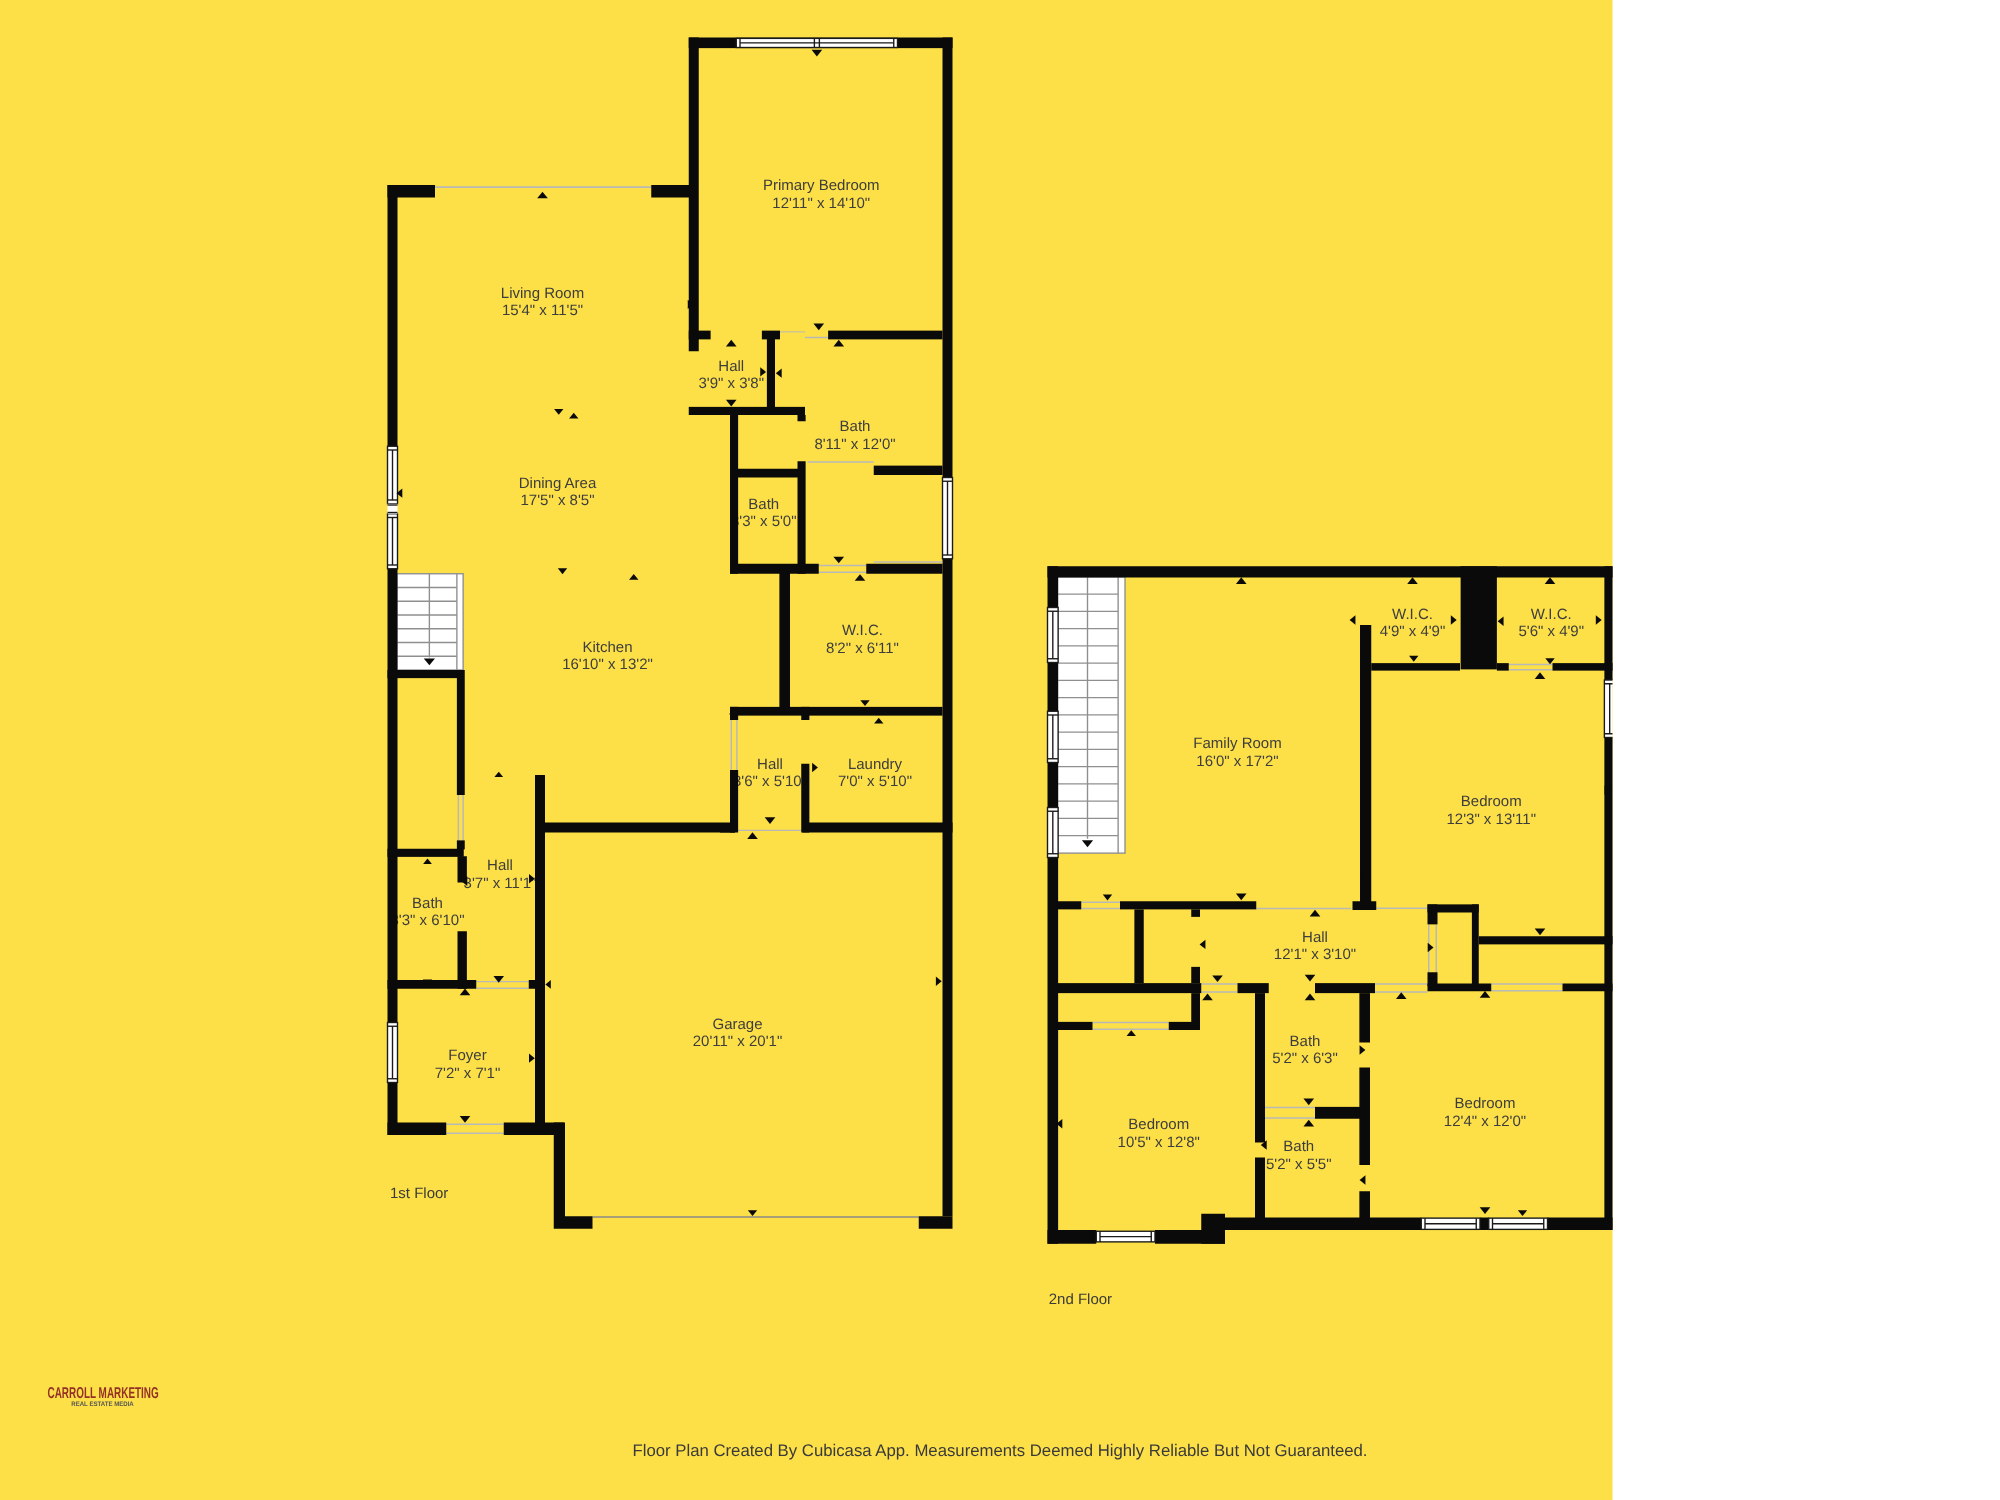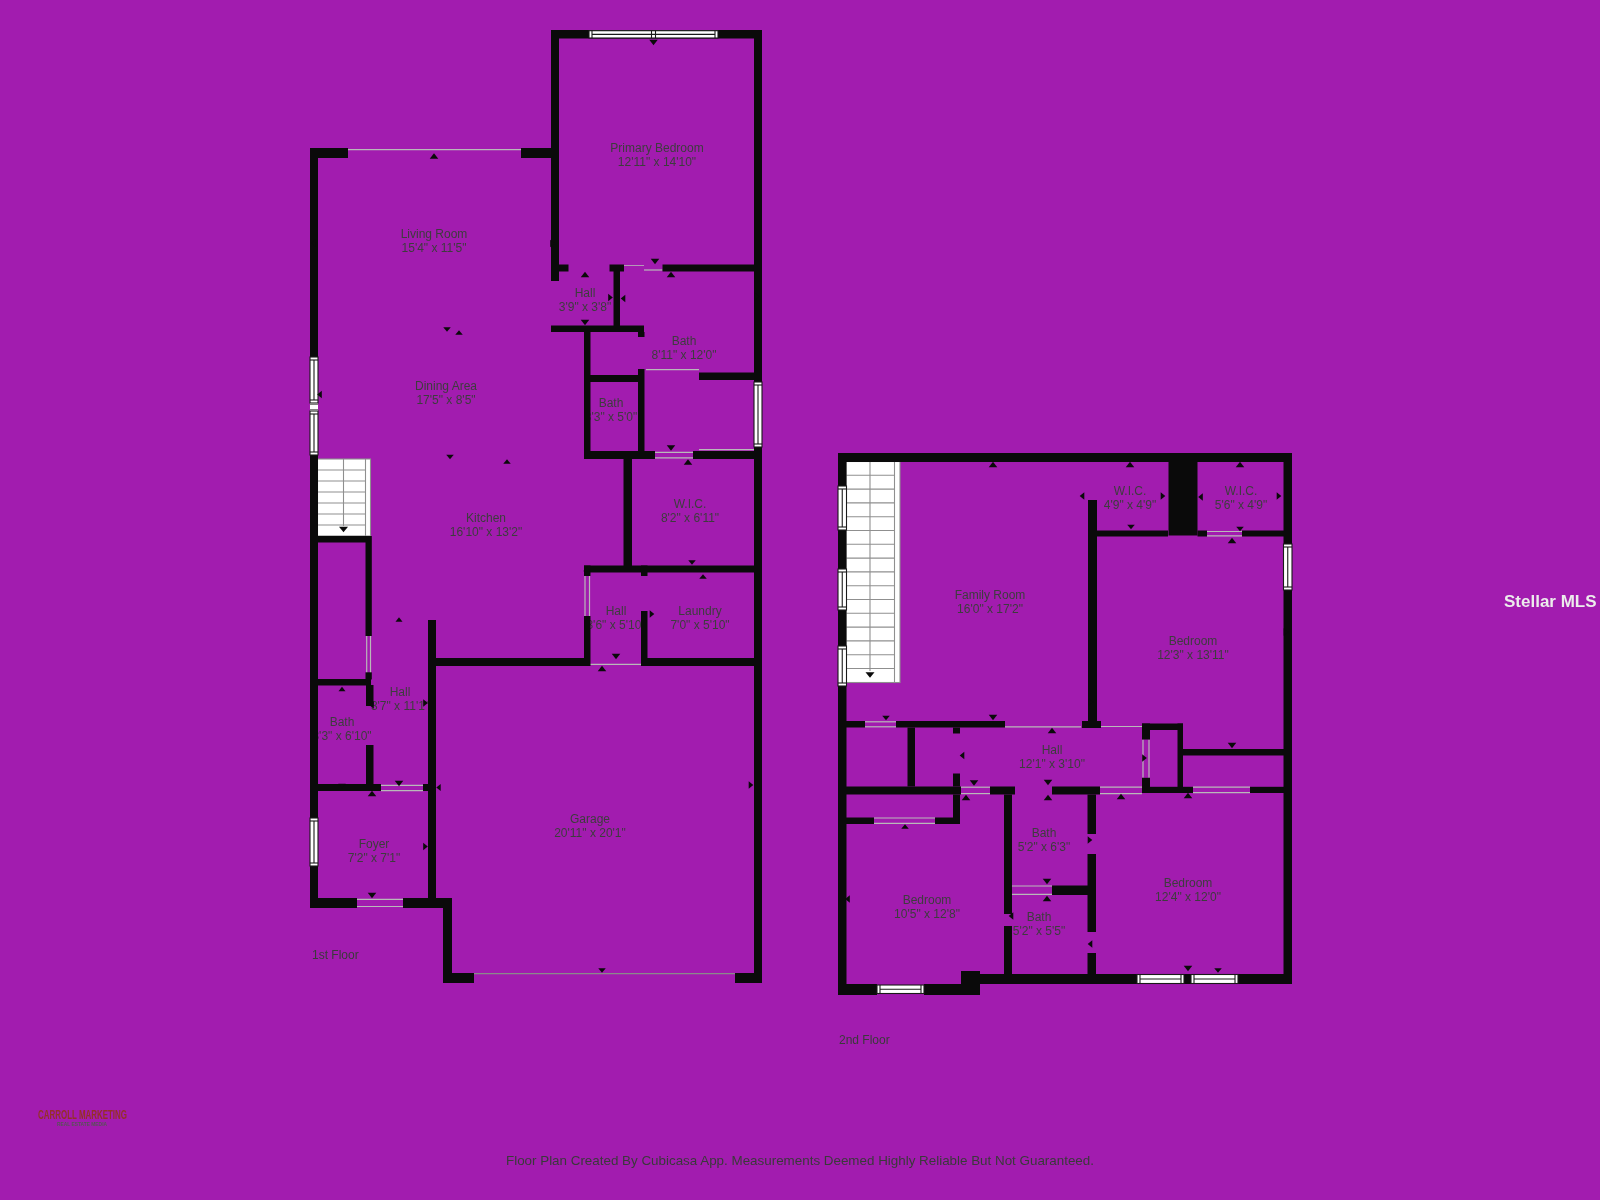--- a/index.html
+++ b/index.html
@@ -1,16 +1,16 @@
 <!DOCTYPE html>
 <html><head>
 <meta charset="utf-8">
 <style>
   html, body { margin: 0; padding: 0; background: #ffffff; }
-  .page { position: relative; width: 1600px; height: 1200px; background: #a21caf;
+  .page { position: relative; width: 1290px; height: 1200px; background: #fde047;
           font-family: "Liberation Sans", sans-serif; overflow: hidden; }
   svg text { font-family: "Liberation Sans", sans-serif; }
 </style>
 </head>
 <body>
 <div class="page">
 
 <svg width="1600" height="1200" viewBox="0 0 1600 1200">
 
 <text x="657" y="148" font-size="12" fill="#3d3d3d" text-anchor="middle" dominant-baseline="central">Primary Bedroom</text>

